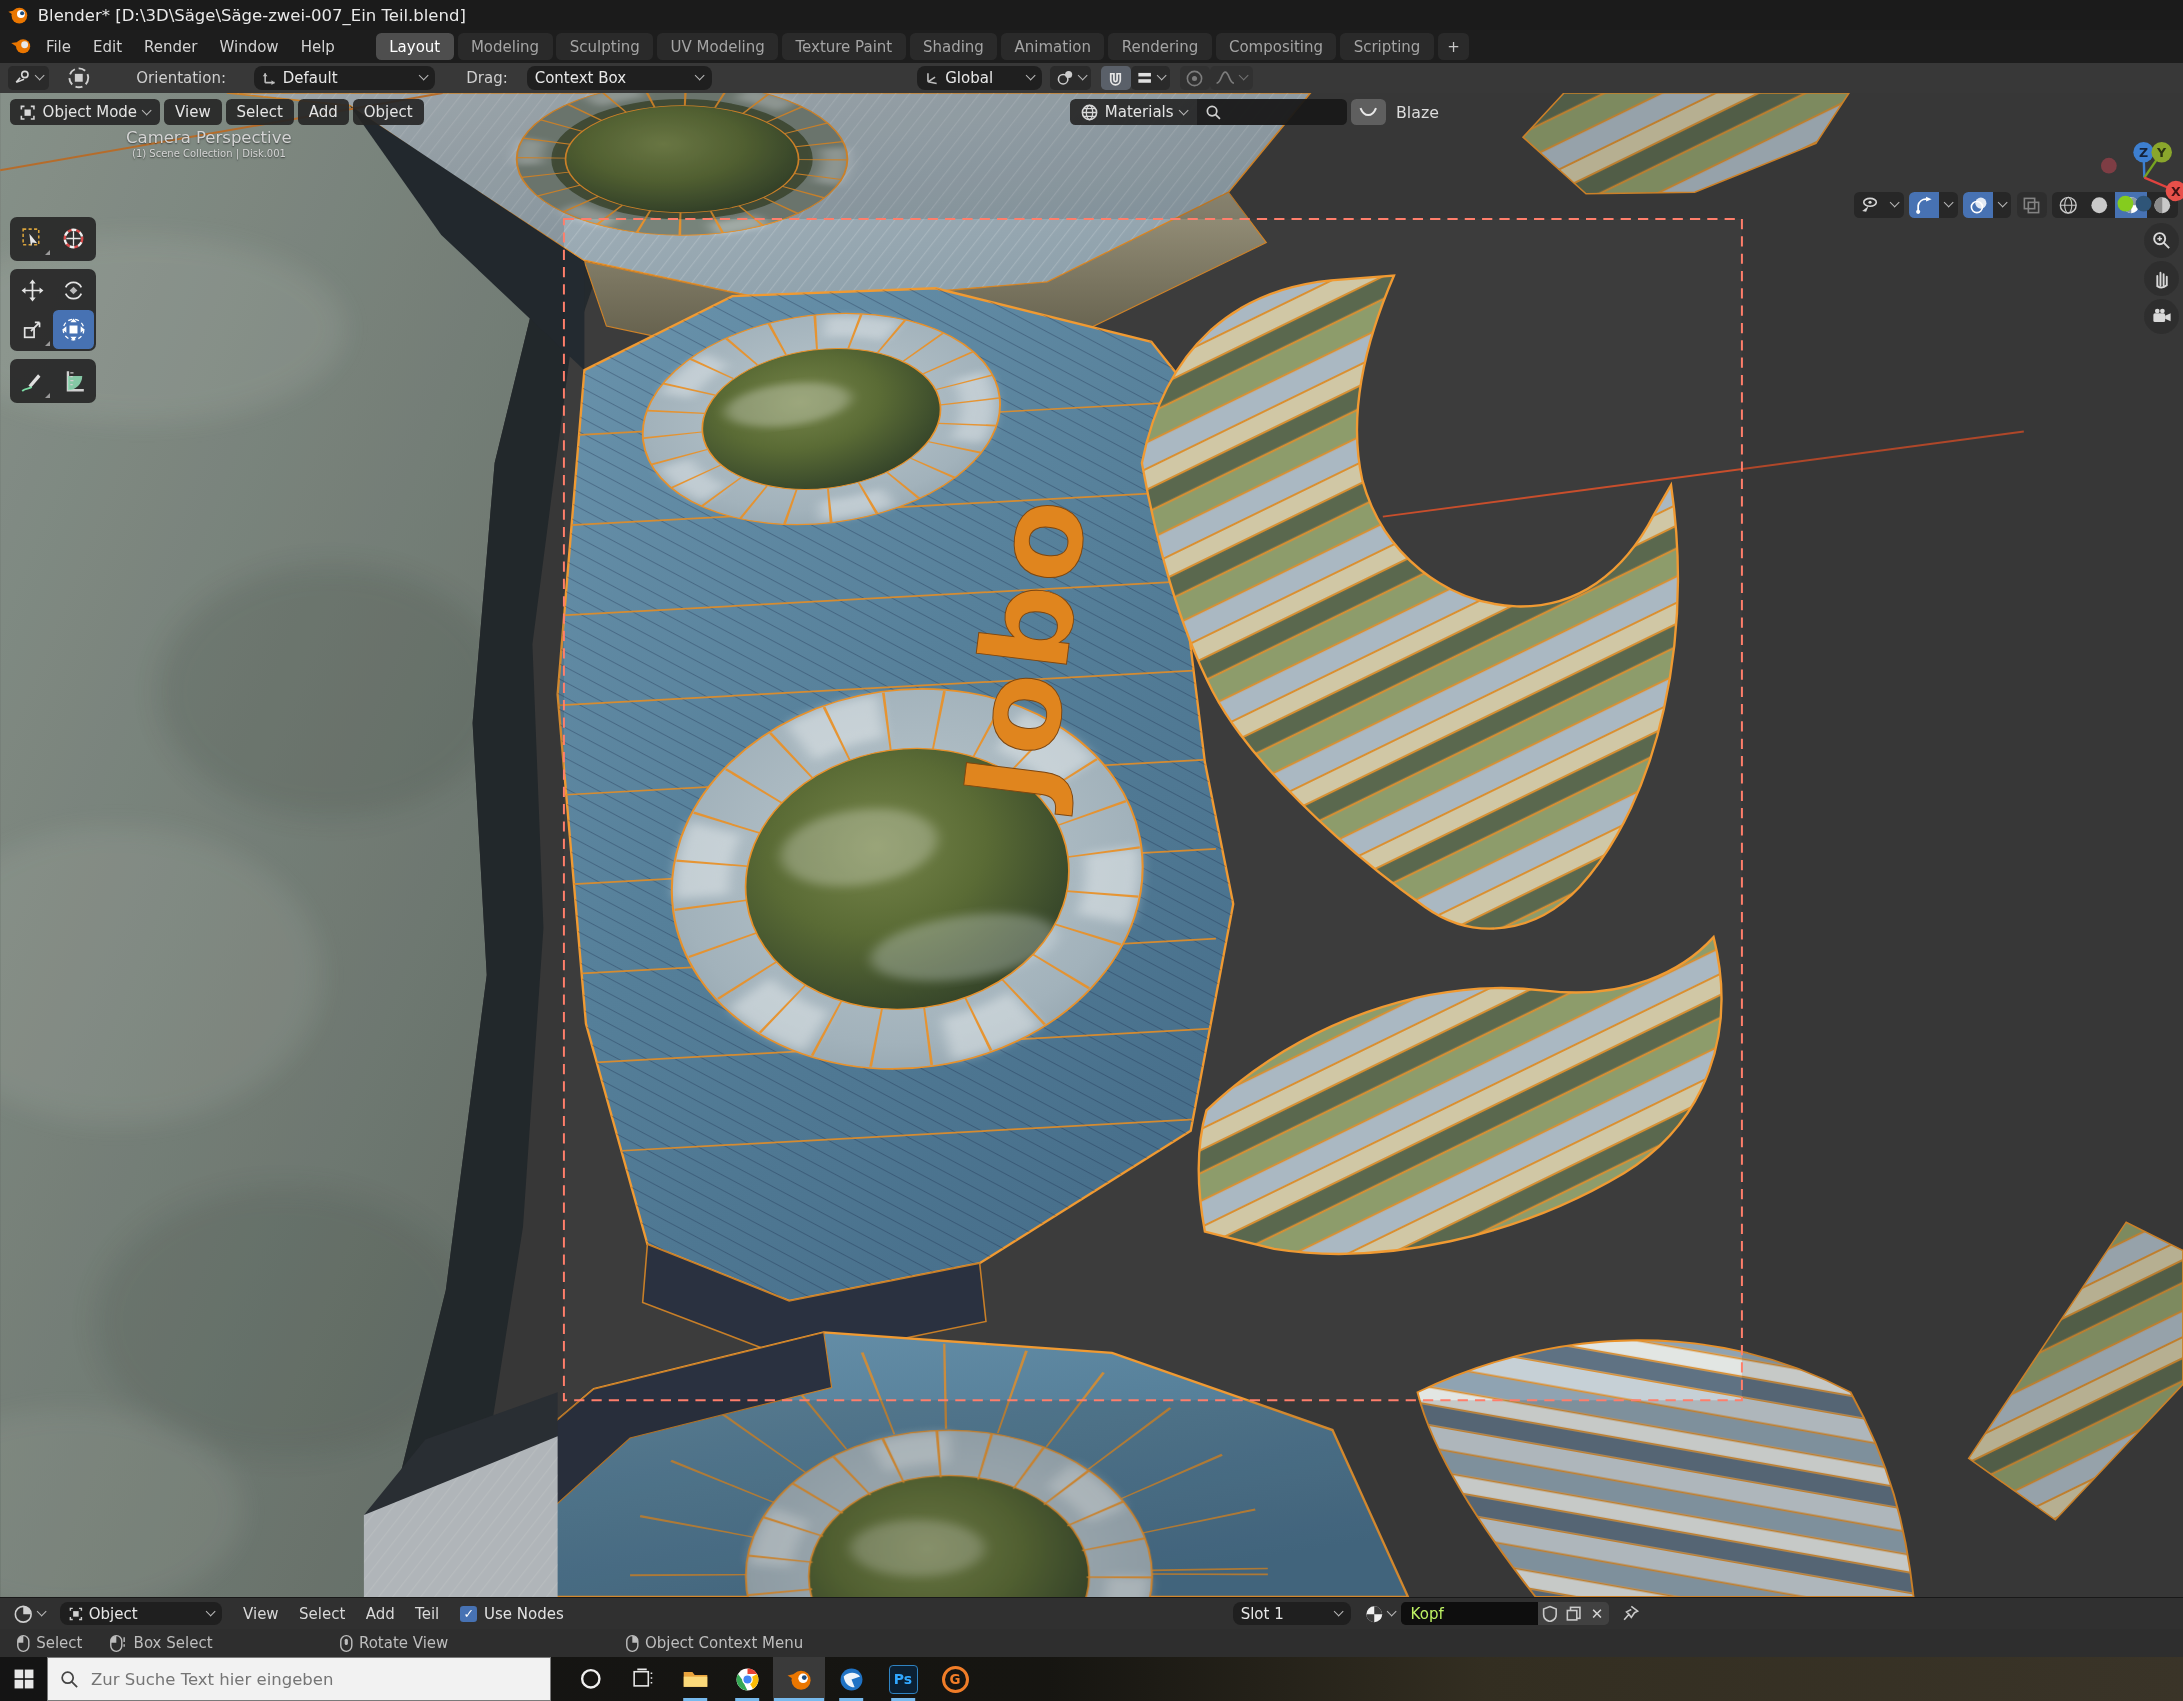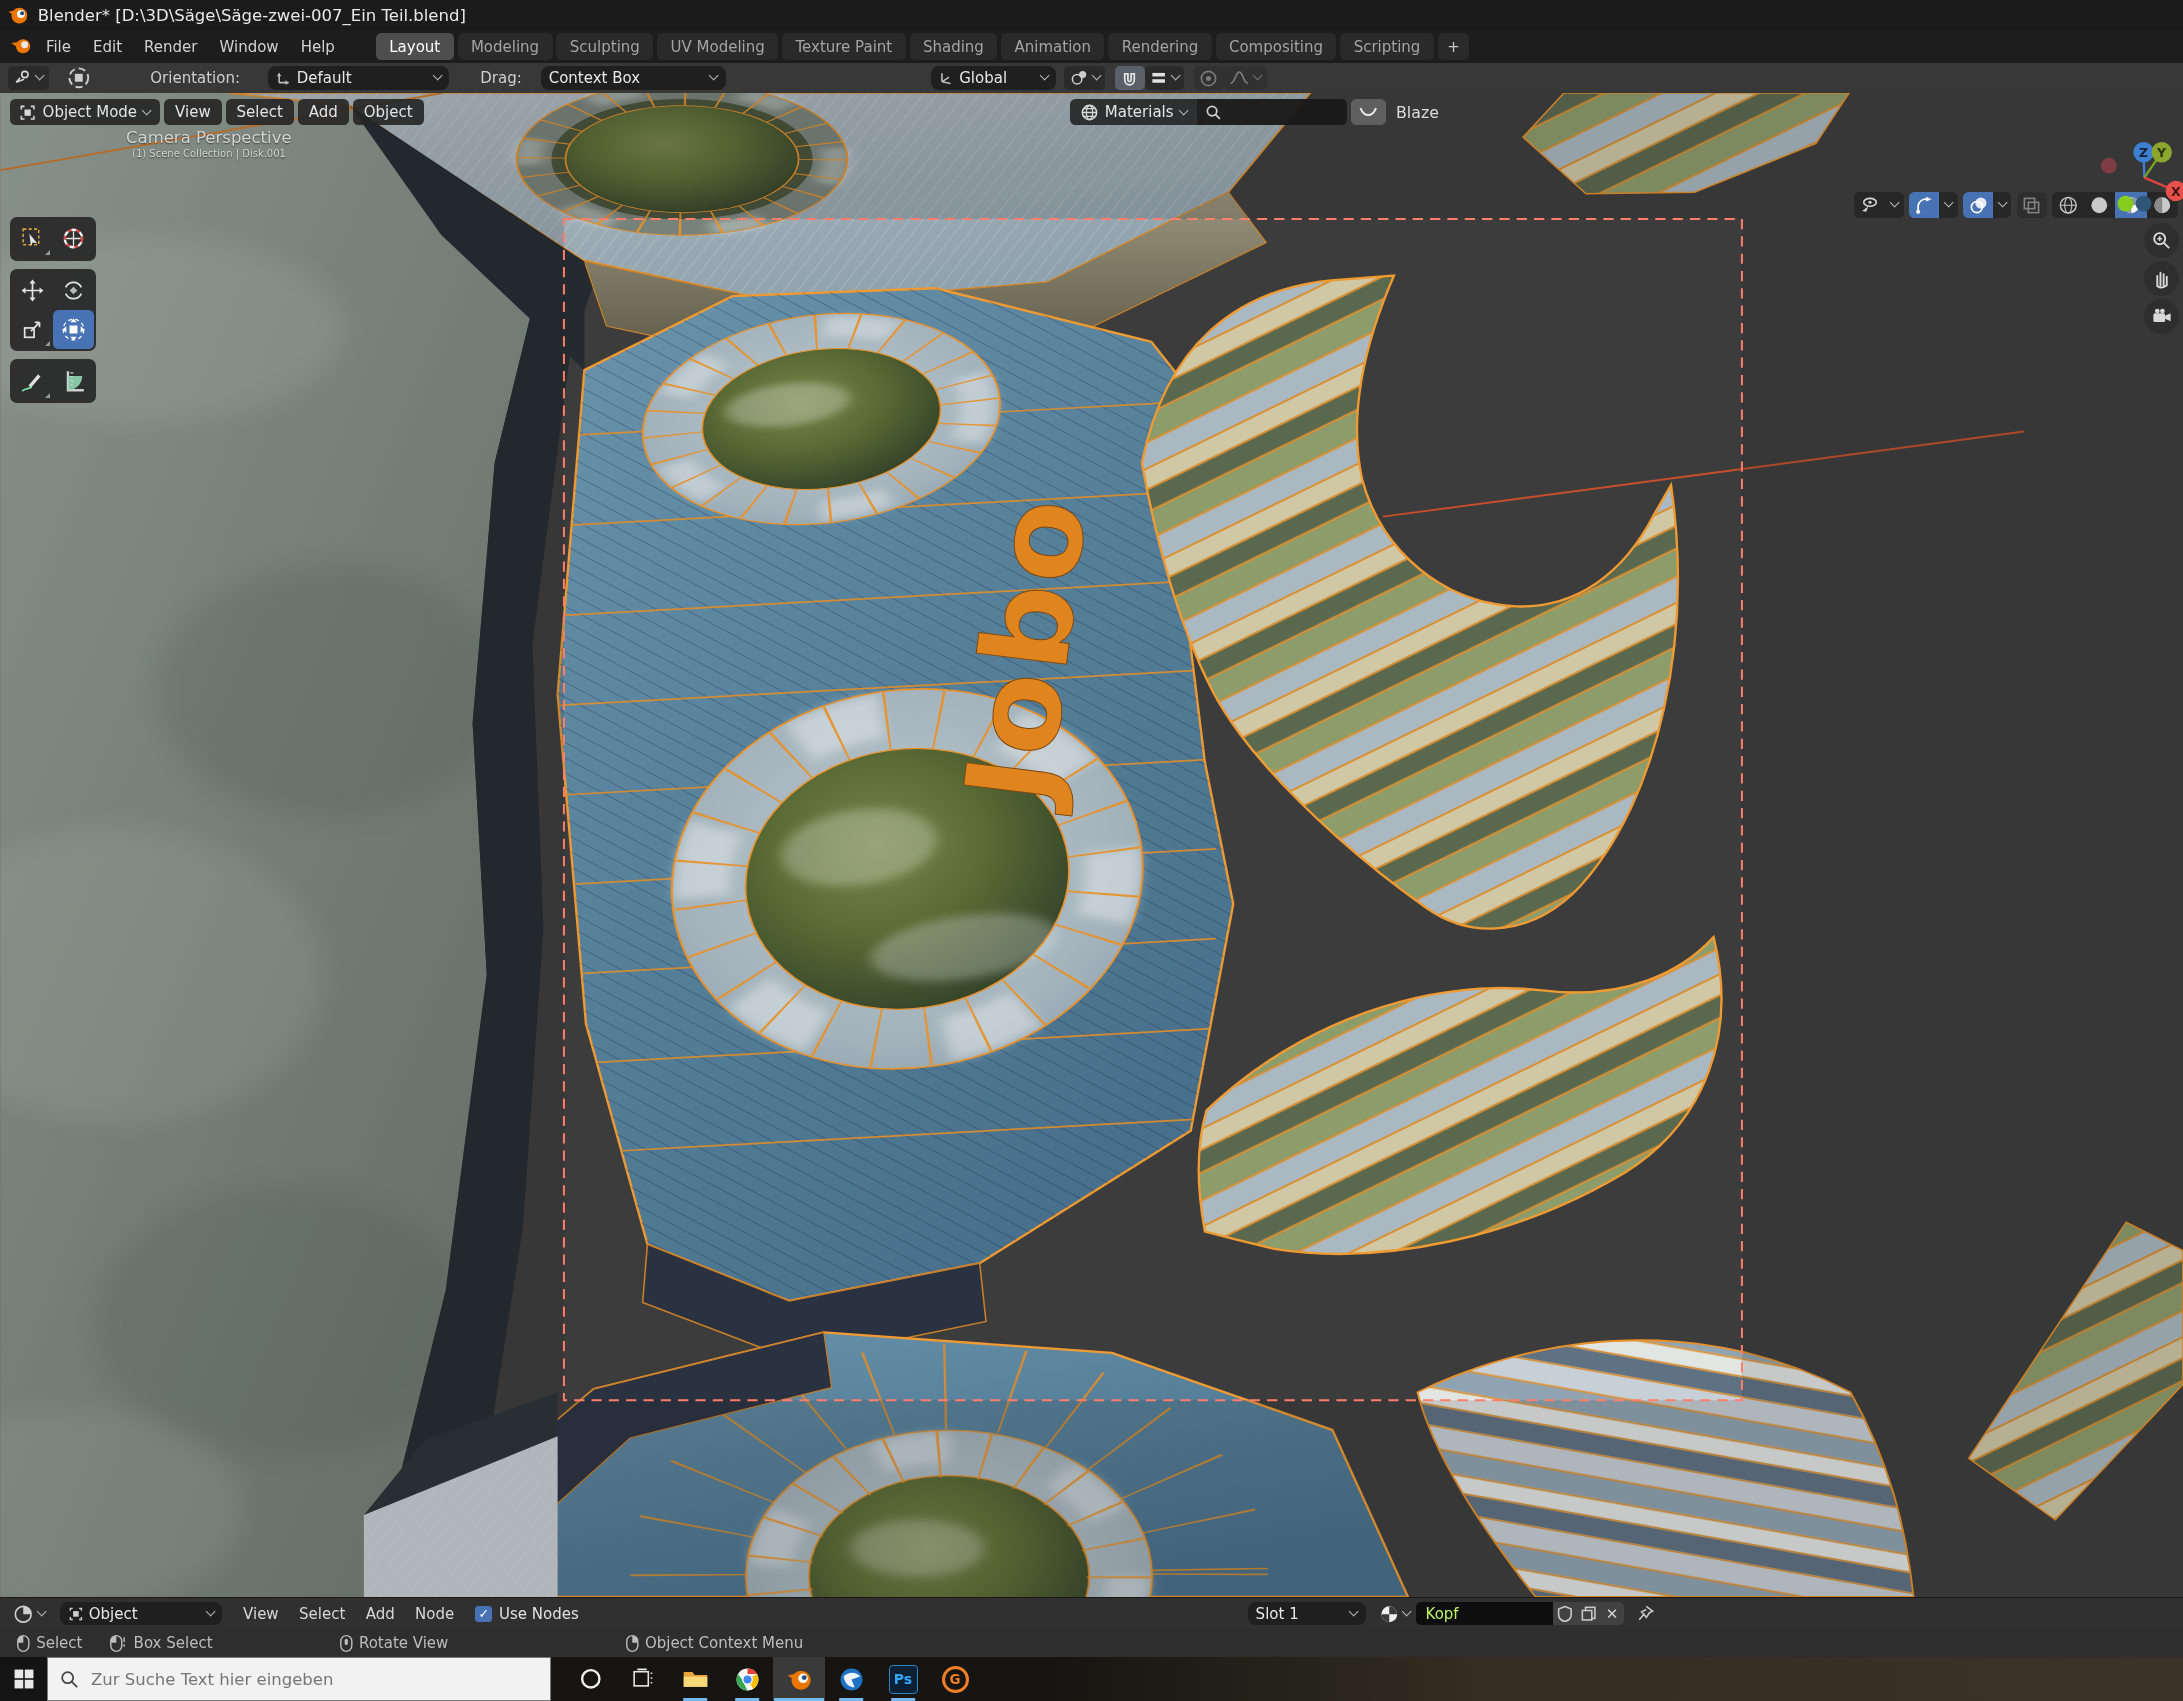--- a/index.html
+++ b/index.html
@@ -132,21 +132,21 @@
         <circle cx="15" cy="7" r="4" fill="none" stroke="#d8d8d8" stroke-width="2"></circle>
       </svg>
       <span class="chev"></span>
     </div>
     <div class="iconbtn" style="margin-left:12.6px;background:transparent">
       <svg width="23.6" height="23.6" viewBox="0 0 30 30">
         <circle cx="15" cy="15" r="12" fill="none" stroke="#d0d0d0" stroke-width="2.4" stroke-dasharray="9 5"></circle>
         <rect x="10" y="10" width="10" height="10" fill="#d0d0d0"></rect>
       </svg>
     </div>
-    <span class="ts-label" style="margin-left:54px">Orientation:</span>
+    <span class="ts-label" style="margin-left:40px">Orientation:</span>
     <div class="dd" style="margin-left:28px;width:165px">
       <svg width="15.8" height="15.8" viewBox="0 0 20 20">
         <path d="M4,16 L4,4 M4,16 L16,16" stroke="#bdbdbd" stroke-width="2"></path>
         <path d="M4,4 l-3,4 h6 Z M16,16 l-4,-3 v6 Z" fill="#bdbdbd"></path>
       </svg>
       <span style="flex:1">Default</span>
       <span class="chev"></span>
     </div>
     <span class="ts-label" style="margin-left:31.5px">Drag:</span>
     <div class="dd" style="margin-left:19px;width:169px">
@@ -618,21 +618,21 @@
       <svg width="15.8" height="15.8" viewBox="0 0 20 20">
         <path d="M3,6 V3 H6 M14,3 H17 V6 M17,14 V17 H14 M6,17 H3 V14" stroke="#d0d0d0" stroke-width="1.8" fill="none"></path>
         <rect x="6.5" y="6.5" width="7" height="7" fill="#d0d0d0"></rect>
       </svg>
       <span style="flex:1">Object</span>
       <span class="chev"></span>
     </div>
     <div class="smenu" style="margin-left:11px">View</div>
     <div class="smenu">Select</div>
     <div class="smenu">Add</div>
-    <div class="smenu">Node</div>
+    <div class="smenu">Teil</div>
     <div style="display:flex;align-items:center;gap:7px;margin-left:11px">
       <div class="checkbox">✓</div>
       <span style="font-size:15px;color:#e2e2e2">Use Nodes</span>
     </div>
 
     <div class="dd" style="margin-left:669px;width:102px">
       <span style="flex:1">Slot 1</span>
       <span class="chev"></span>
     </div>
     <div class="iconbtn" style="margin-left:7.9px;background:transparent">

